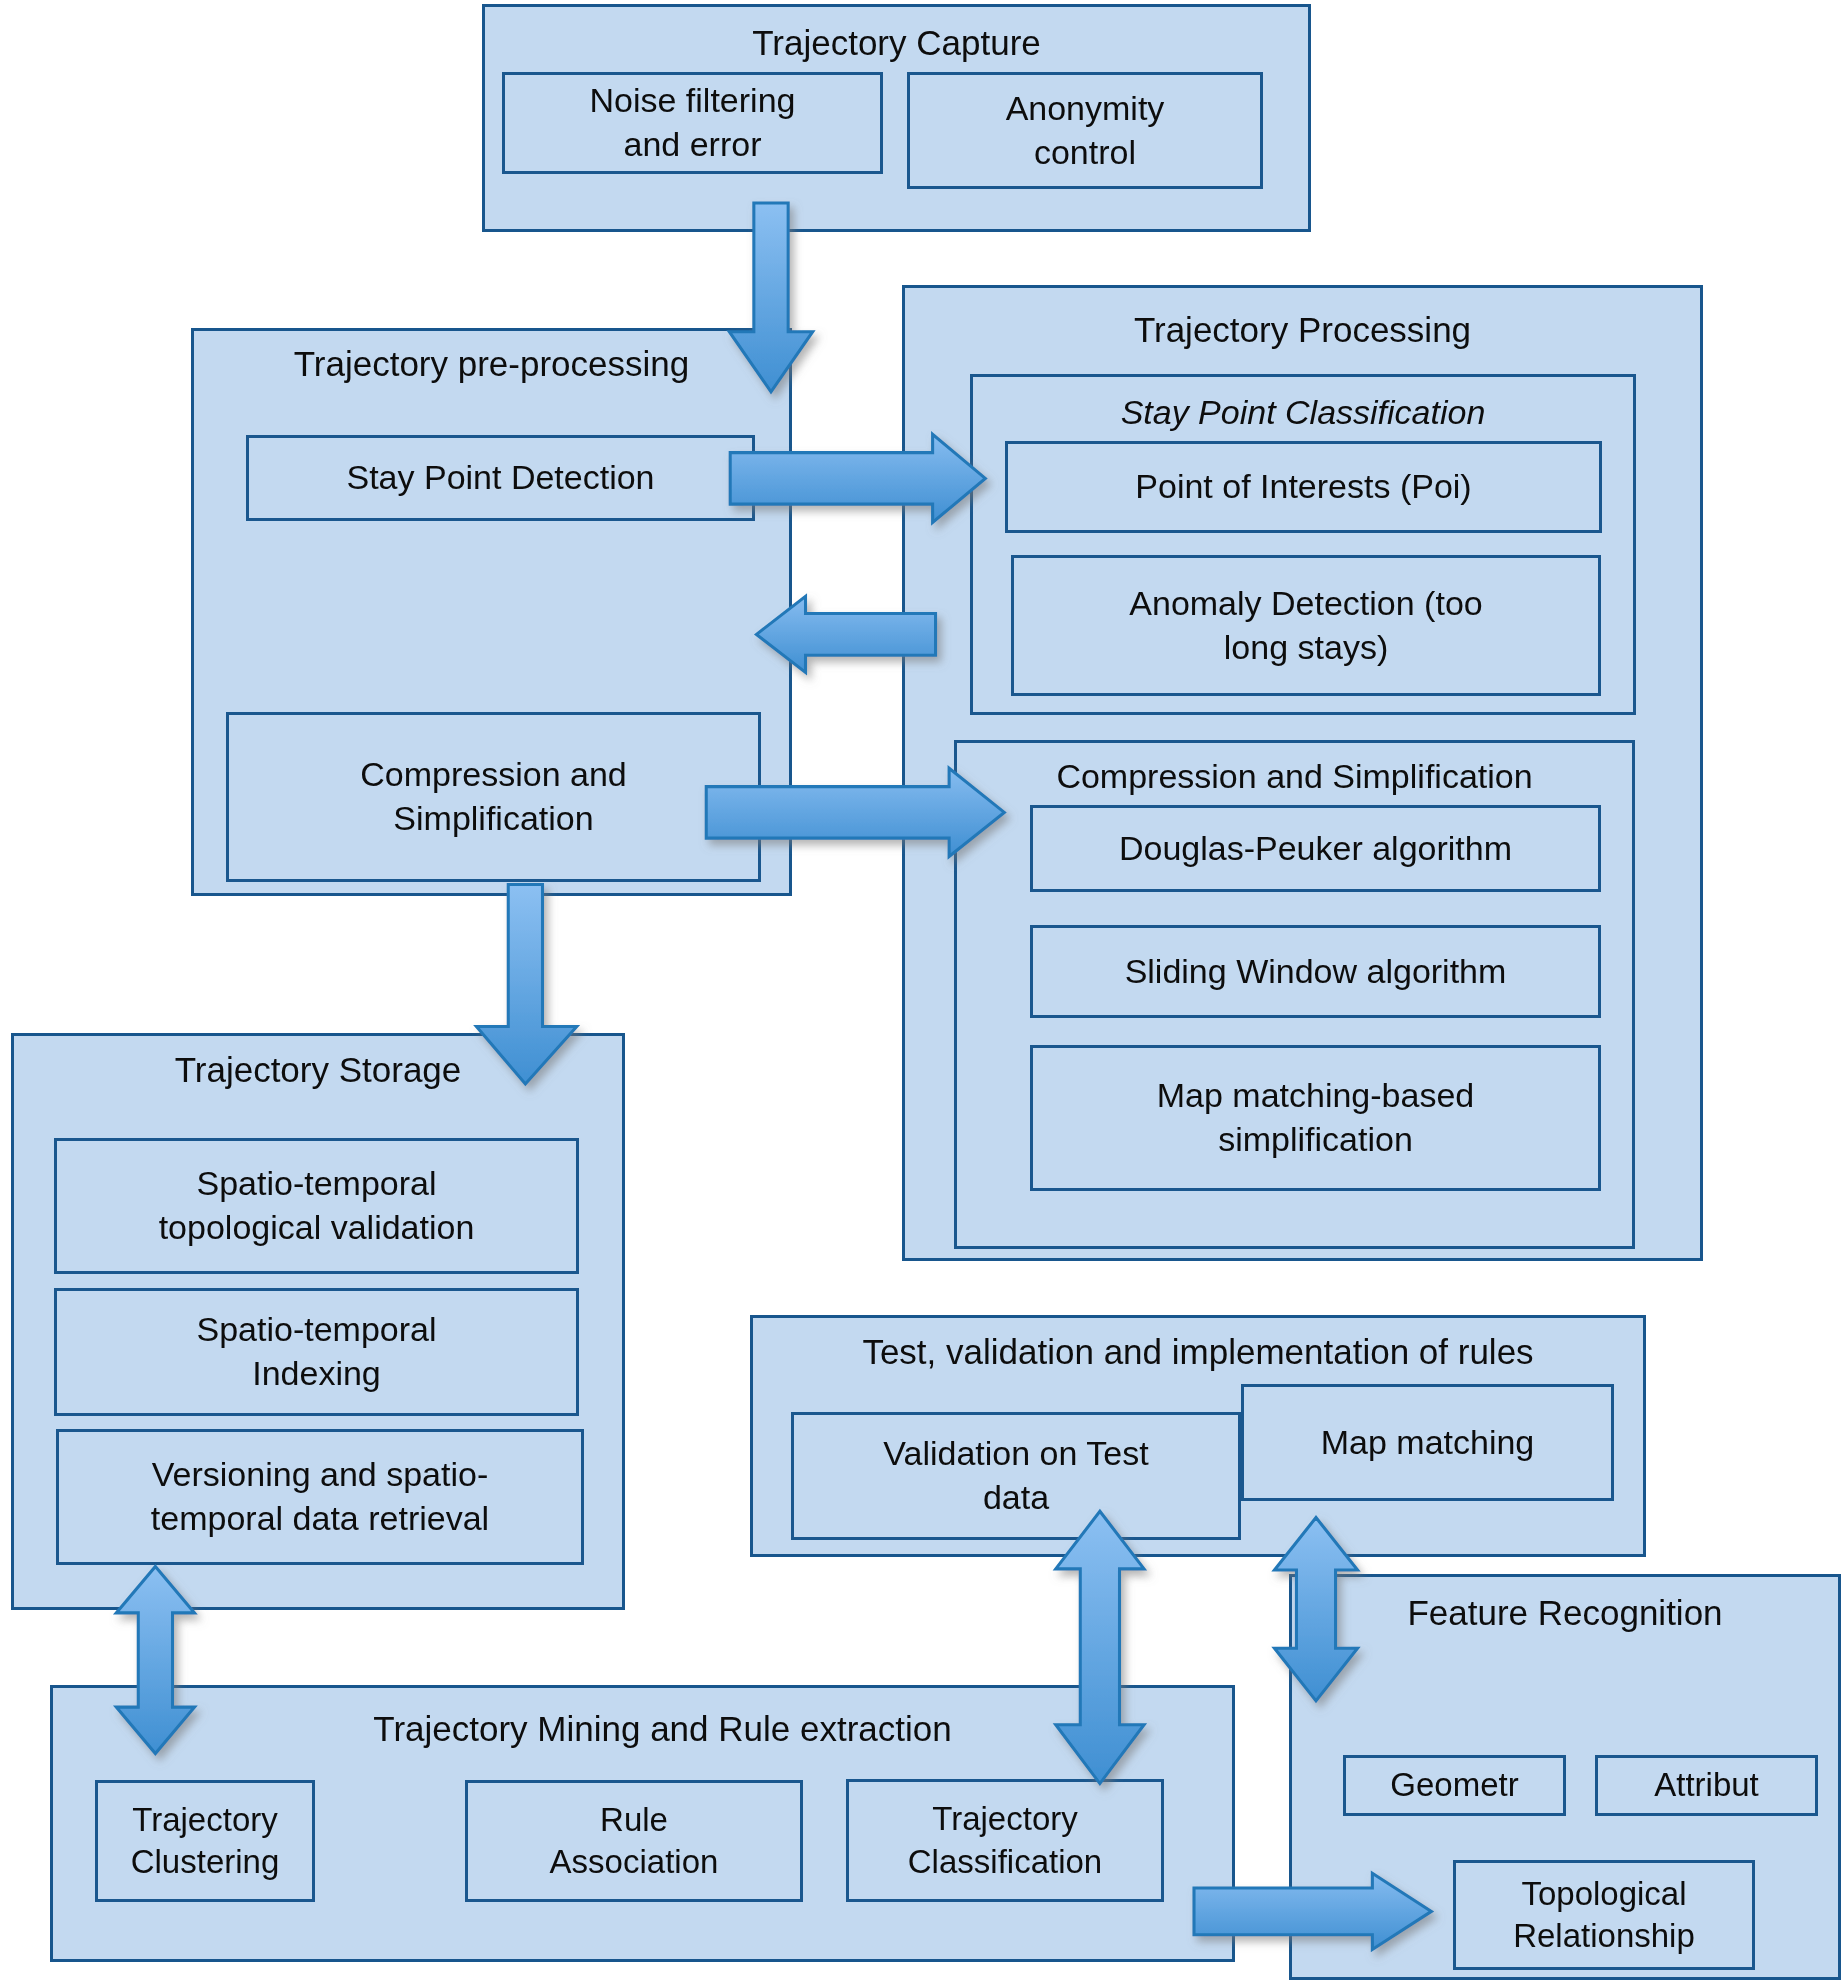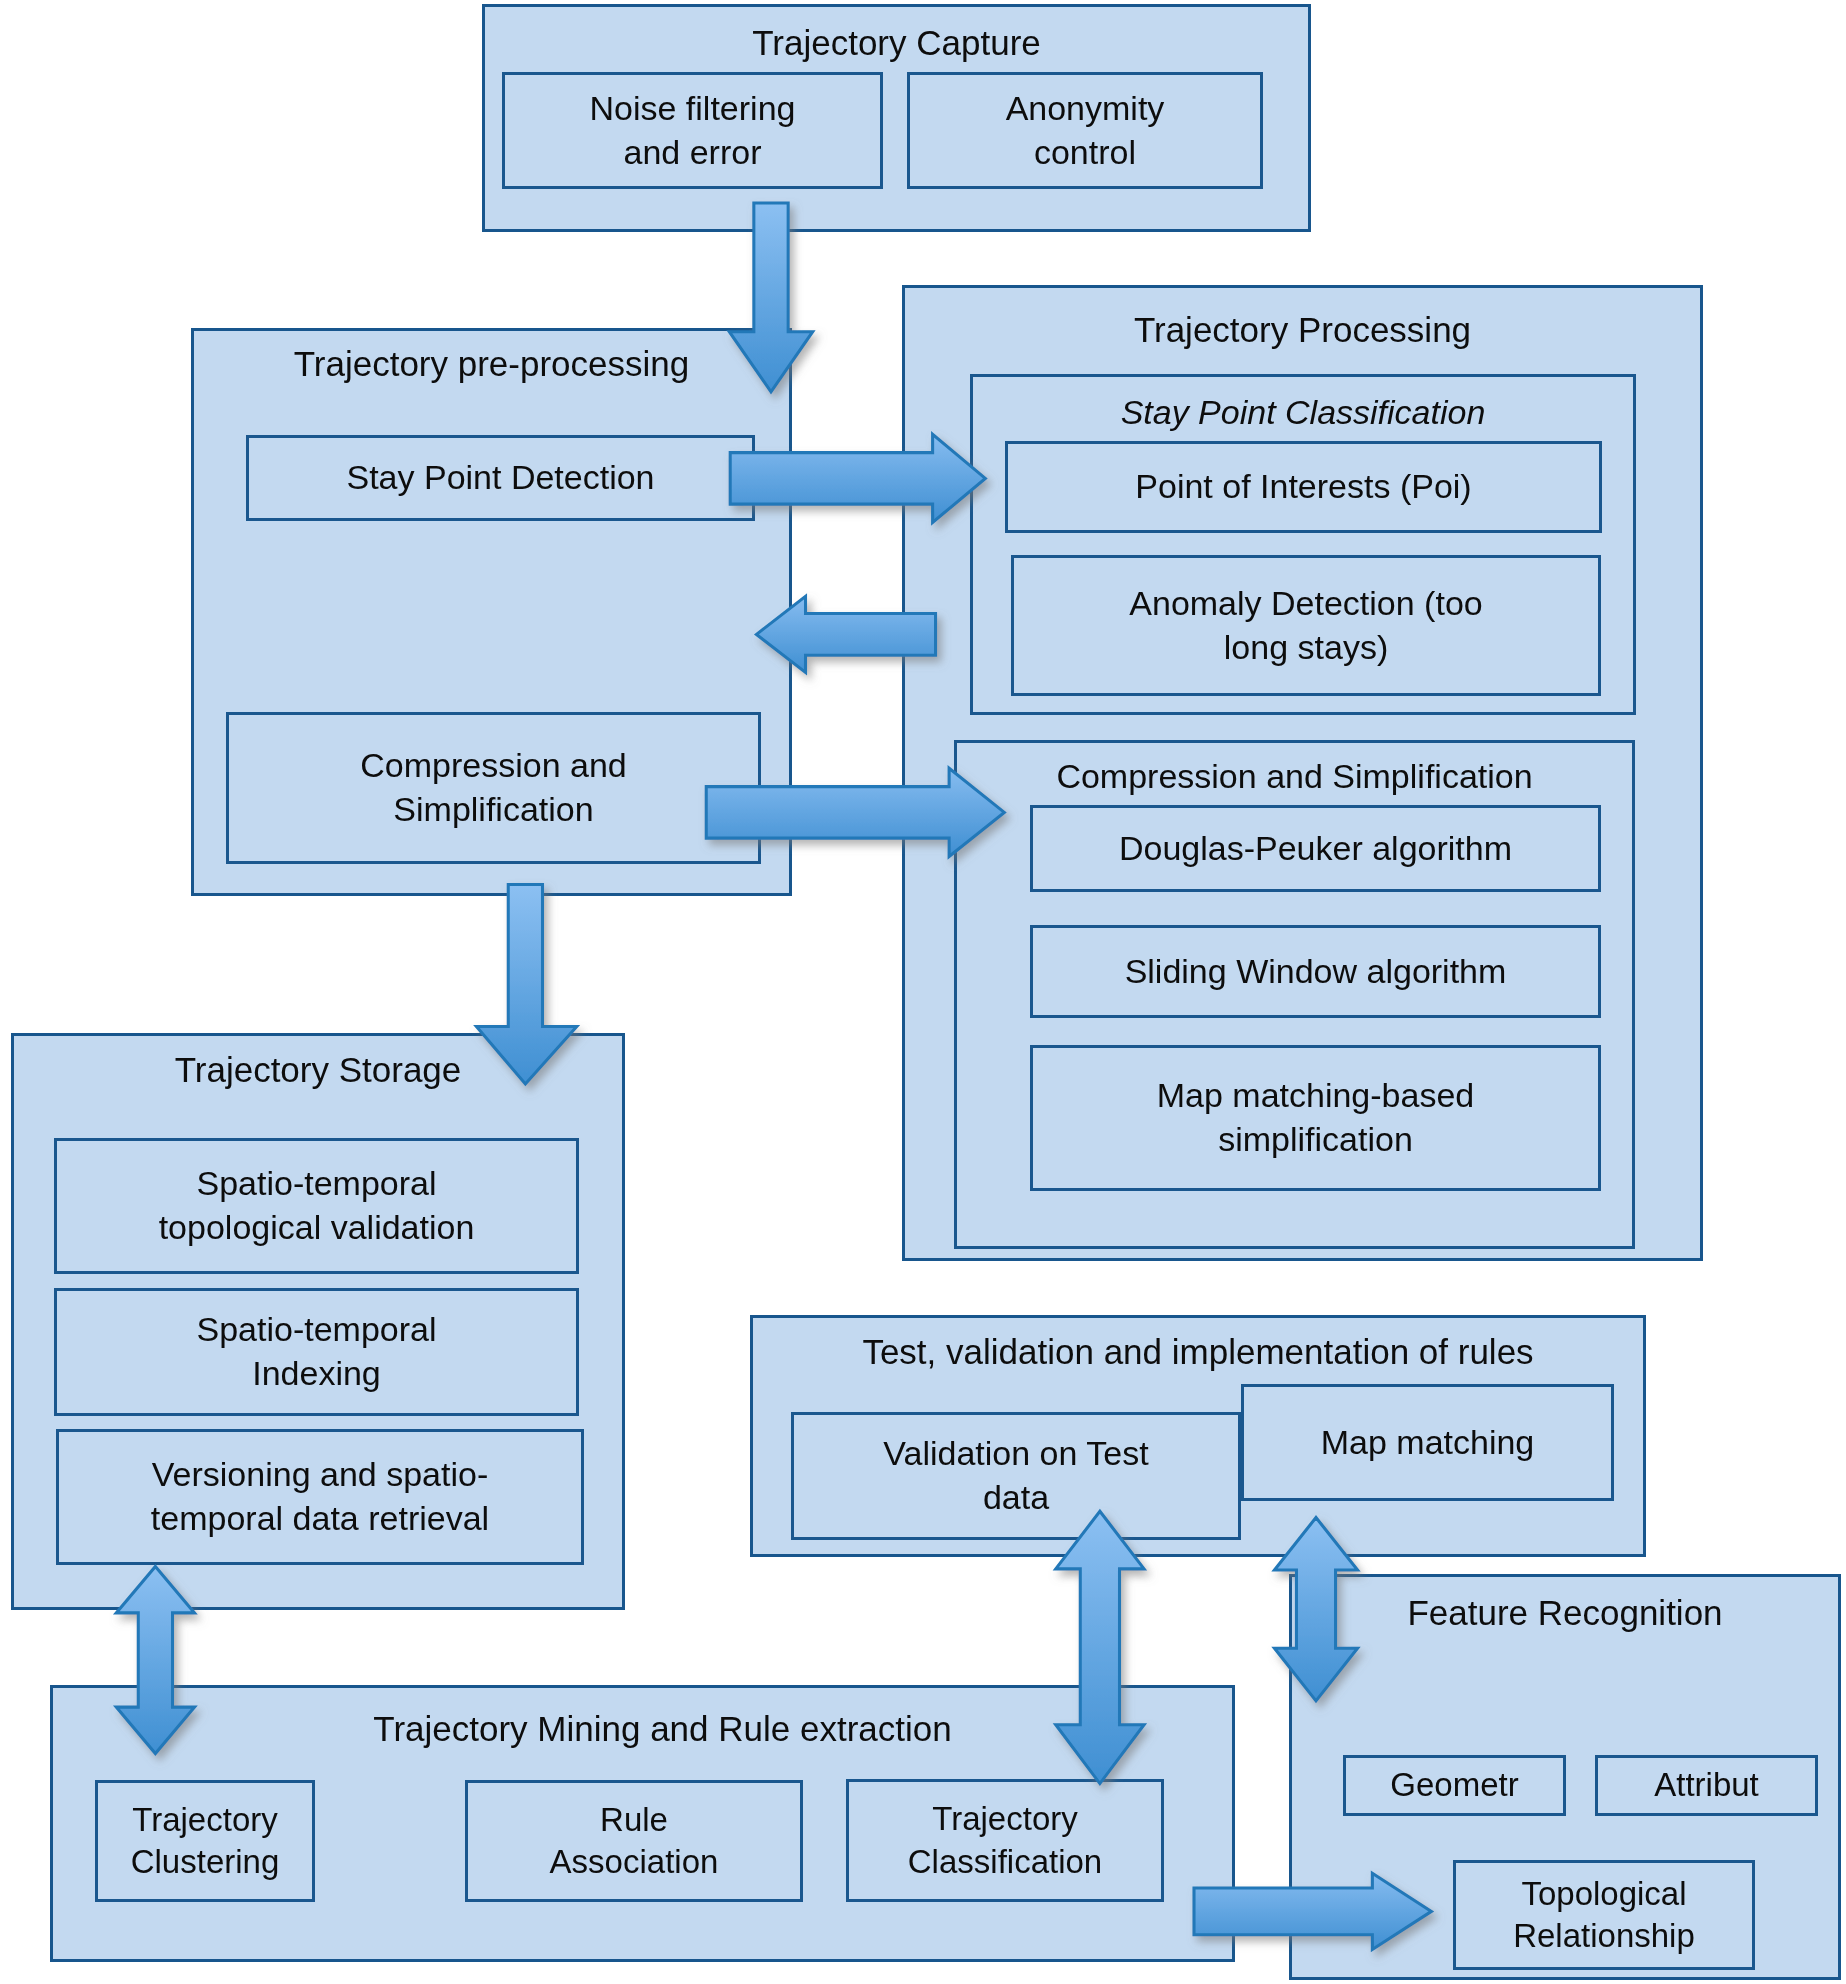--- a/index.html
+++ b/index.html
@@ -86,36 +86,36 @@
       </linearGradient>
       <filter id="shadow" x="-40%" y="-40%" width="200%" height="200%">
         <feDropShadow dx="7" dy="9" stdDeviation="7" flood-color="#777" flood-opacity="0.55"></feDropShadow>
       </filter>
     </defs>
   </svg>
 
   <div class="panel" style="left:482px; top:3.7px; width:829px; height:228px;"></div>
   <div class="panel-title fs-title" style="left:482px; top:23px; width:829px;">Trajectory Capture</div>
 
-  <div class="box" style="left:502px; top:72px; width:381px; height:117px;">
+  <div class="box" style="left:502px; top:72px; width:381px; height:102px;">
     <span class="box-label fs-box" style="white-space:pre-line;">Noise filtering
 and error</span>
   </div>
   <div class="box" style="left:907px; top:72px; width:356px; height:117px;">
     <span class="box-label fs-box" style="white-space:pre-line;">Anonymity
 control</span>
   </div>
 
   <div class="panel" style="left:191px; top:328px; width:601px; height:568px;"></div>
   <div class="panel-title fs-title" style="left:191px; top:344px; width:601px;">Trajectory pre-processing</div>
 
   <div class="box" style="left:246px; top:435px; width:509px; height:86px;">
     <span class="box-label fs-box">Stay Point Detection</span>
   </div>
-  <div class="box" style="left:226px; top:712px; width:535px; height:152px;">
+  <div class="box" style="left:226px; top:712px; width:535px; height:170px;">
     <span class="box-label fs-box" style="white-space:pre-line;">Compression and
 Simplification</span>
   </div>
 
   <div class="panel" style="left:902px; top:285px; width:801px; height:976px;"></div>
   <div class="panel-title fs-title" style="left:902px; top:310px; width:801px;">Trajectory Processing</div>
 
   <div class="subpanel" style="left:970px; top:374px; width:666px; height:341px;"></div>
   <div class="panel-title fs-sub" style="left:970px; top:393px; width:666px;font-style:italic;">Stay Point Classification</div>
 

